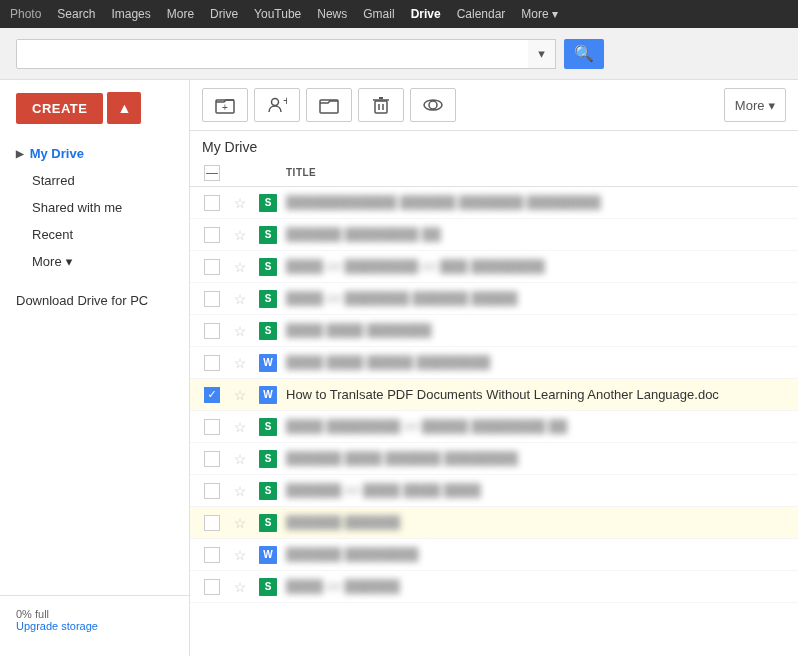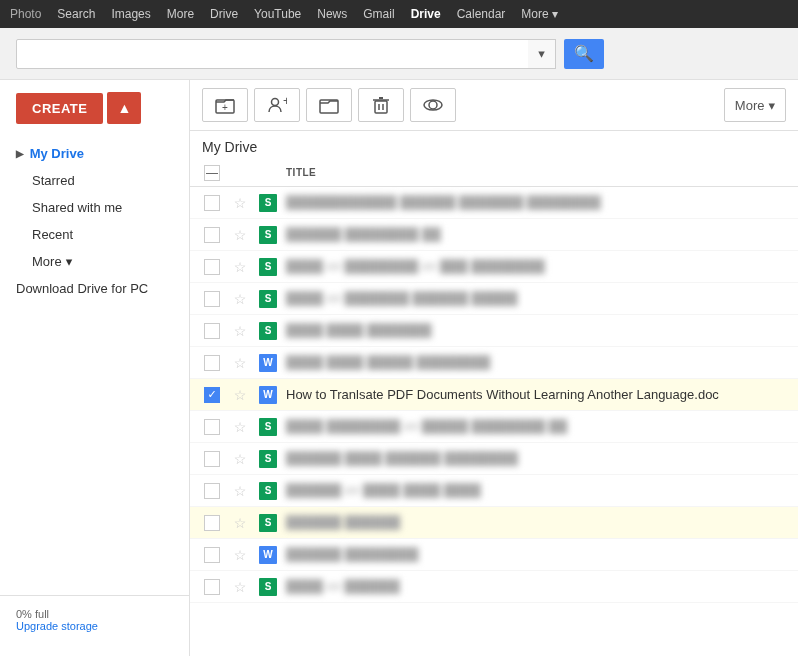--- a/index.html
+++ b/index.html
@@ -332,21 +332,21 @@
     <div class="sidebar-item sidebar-item-indent">
       <span>Shared with me</span>
     </div>
     <div class="sidebar-item sidebar-item-indent">
       <span>Recent</span>
     </div>
     <div class="sidebar-item sidebar-item-indent sidebar-more">
       <span>More</span>
       <span>▾</span>
     </div>
-    <div class="sidebar-item" style="margin-top:0;">
+    <div class="sidebar-item" style="margin-top:12px;">
       <span>Download Drive for PC</span>
     </div>
     <div id="sidebar-footer">
       <div>0% full</div>
       <a id="upgrade-link">Upgrade storage</a>
     </div>
   </div>
 
   <div id="content-area">
 

